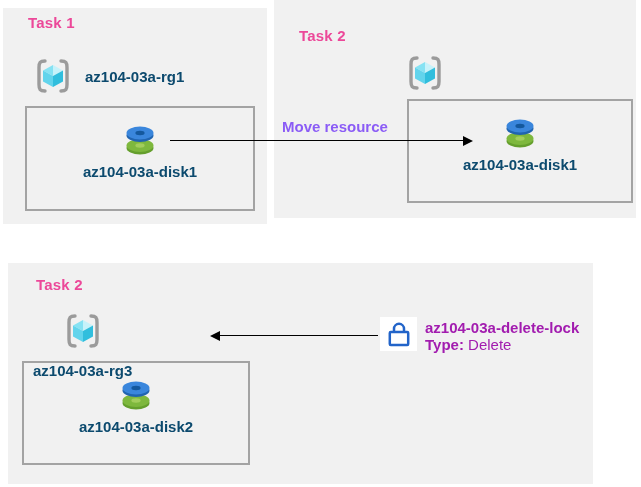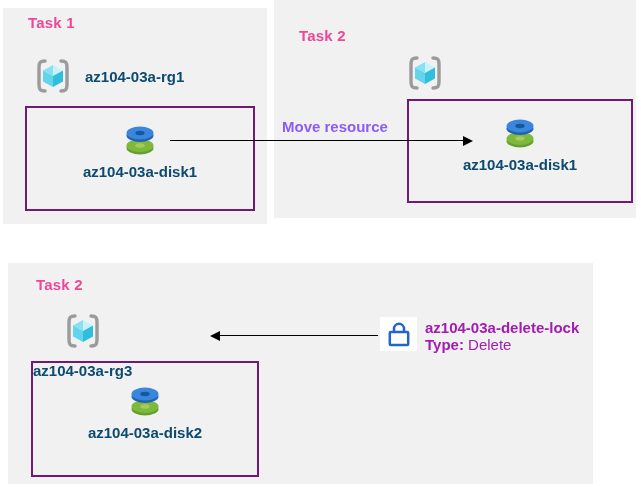--- a/index.html
+++ b/index.html
@@ -1,21 +1,21 @@
 <!DOCTYPE html>
 <html><head>
 <meta charset="utf-8">
 <style>
   html,body{margin:0;padding:0;background:#ffffff;font-family:"Liberation Sans",sans-serif;}
   .stage{position:relative;width:641px;height:487px;background:#ffffff;overflow:hidden;}
   .panel{position:absolute;background:#f1f1f1;}
   .task-title{position:absolute;font-size:15px;font-weight:bold;color:#ec4899;letter-spacing:.2px;}
   .rg-row{position:absolute;display:flex;align-items:center;gap:13px;}
   .bold-label{font-size:15px;font-weight:bold;color:#0c4a6e;white-space:nowrap;}
-  .res-box{position:absolute;border:2px solid #701a75;box-sizing:border-box;
+  .res-box{position:absolute;border:2px solid #a3a3a3;box-sizing:border-box;
            display:flex;flex-direction:column;align-items:center;justify-content:center;padding-bottom:16px;}
   .res-box .bold-label{margin-top:6px;}
   .hline{position:absolute;height:0;border-top:1.5px solid #000;}
   .tri-right{position:absolute;width:0;height:0;border-top:5px solid transparent;
              border-bottom:5px solid transparent;border-left:10px solid #000;}
   .tri-left{position:absolute;width:0;height:0;border-top:5px solid transparent;
             border-bottom:5px solid transparent;border-right:10px solid #000;}
   .move-label{position:absolute;font-size:15px;font-weight:bold;color:#8b5cf6;}
   .lock-chip{position:absolute;background:#ffffff;display:flex;align-items:center;justify-content:center;}
   .lock-text{position:absolute;font-size:15px;color:#a21caf;line-height:17px;white-space:nowrap;}
@@ -103,21 +103,21 @@
         <path d="M27 3 C32 3 33 4.5 33 9.5 L33 26.5 C33 31.5 32 33 27 33" fill="none" stroke="#9b9b9b" stroke-width="3.4" stroke-linecap="round"></path>
         <polygon points="19,7 9,12.5 19,18" fill="#86e2f3"></polygon>
         <polygon points="19,7 29,12.5 19,18" fill="#c7f2fa"></polygon>
         <polygon points="9,12.5 19,18 19,29 9,23.5" fill="#62d4ec"></polygon>
         <polygon points="29,12.5 19,18 19,29 29,23.5" fill="#31bedd"></polygon>
       </svg>
     </span>
     <span class="bold-label">az104-03a-rg3</span>
   </div>
 
-  <div class="res-box" style="left:31px;top:361px;width:228px;height:116px;">
+  <div class="res-box" style="left:22px;top:361px;width:228px;height:104px;">
     <span>
       <svg width="36" height="36" viewBox="0 0 36 36">
         <ellipse cx="18" cy="27" rx="13.5" ry="6.5" fill="#659f2d"></ellipse>
         <ellipse cx="18" cy="24.5" rx="13.5" ry="6.5" fill="#7eb83d"></ellipse>
         <ellipse cx="18" cy="24.5" rx="4.6" ry="2.2" fill="#a2cd5c"></ellipse>
         <ellipse cx="18" cy="14.5" rx="13.5" ry="6.5" fill="#2064b0"></ellipse>
         <ellipse cx="18" cy="12" rx="13.5" ry="6.5" fill="#3a86dc"></ellipse>
         <ellipse cx="18" cy="12" rx="4.6" ry="2.2" fill="#14589d"></ellipse>
       </svg>
     </span>

